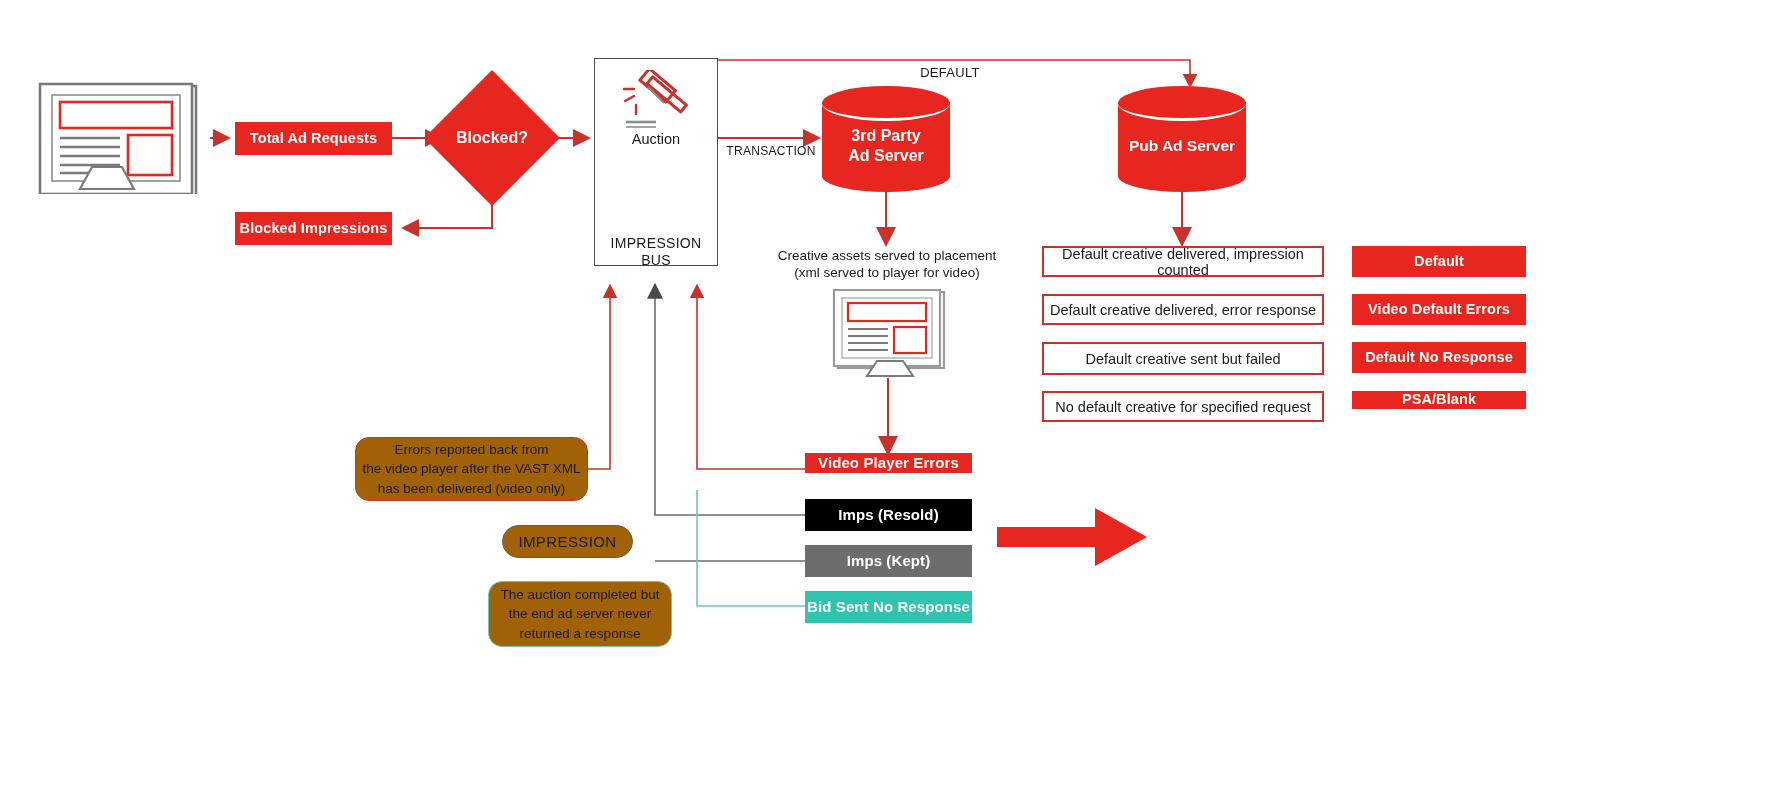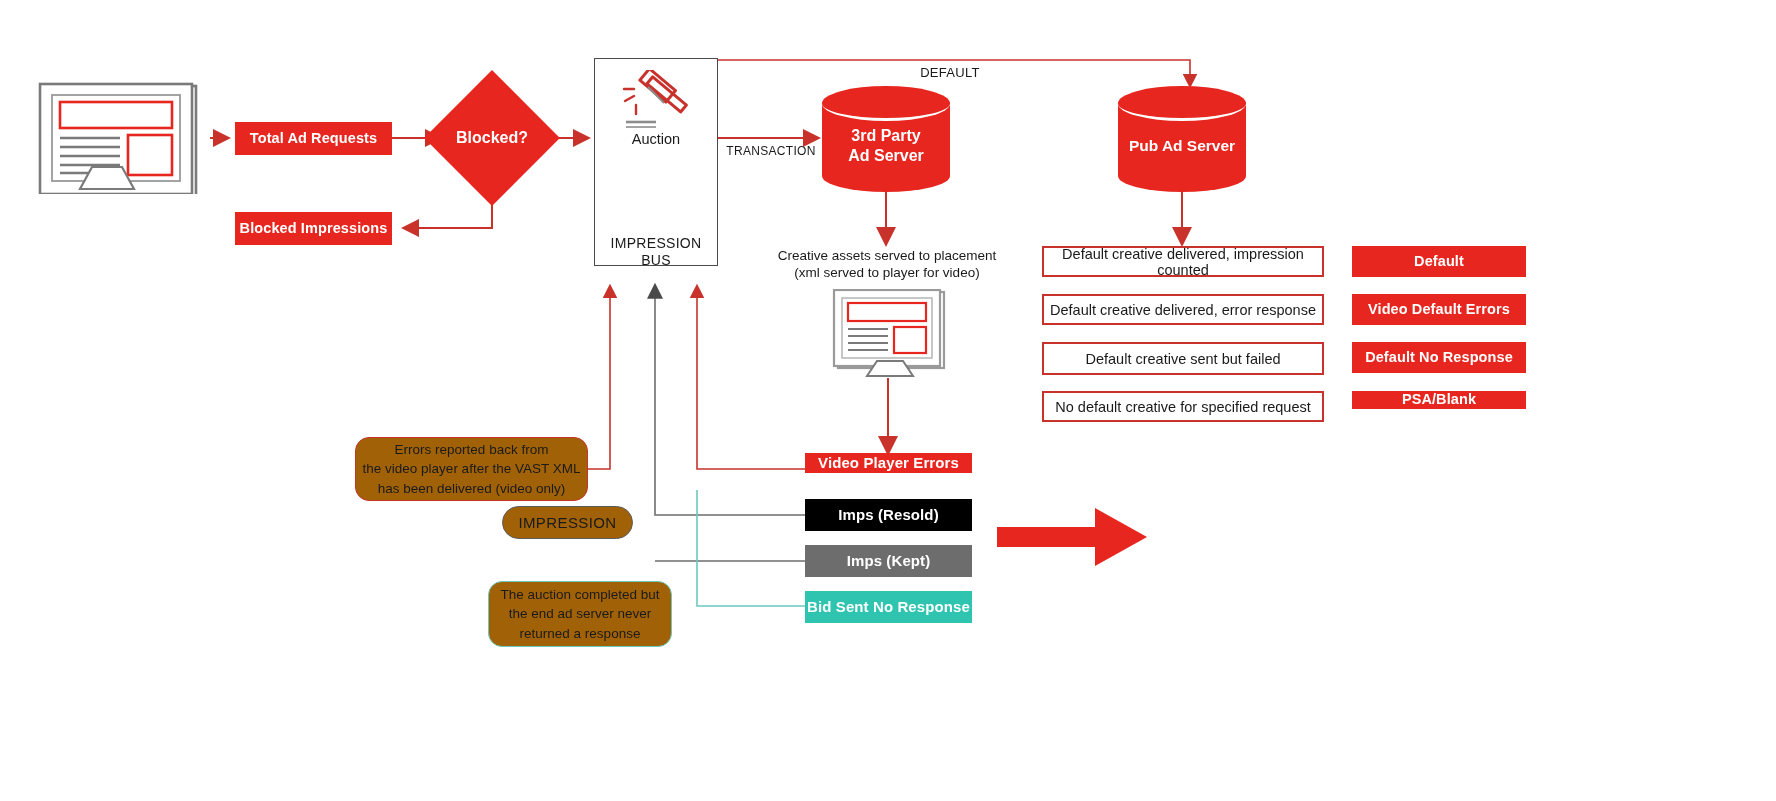--- a/index.html
+++ b/index.html
@@ -306,21 +306,21 @@
   </div>
 
   <div class="callout" style="left:355px;top:437px;width:233px;height:64px;">
     <div>
       <div>Errors reported back from</div>
       <div>the video player after the VAST XML</div>
       <div>has been delivered (video only)</div>
     </div>
   </div>
 
-  <div class="callout gray" style="left:502px;top:506px;width:131px;height:33px;">
+  <div class="callout gray" style="left:502px;top:525px;width:131px;height:33px;">
     <span>IMPRESSION</span>
   </div>
 
   <div class="callout teal" style="left:488px;top:581px;width:184px;height:66px;">
     <div>
       <div>The auction completed but</div>
       <div>the end ad server never</div>
       <div>returned a response</div>
     </div>
   </div>

